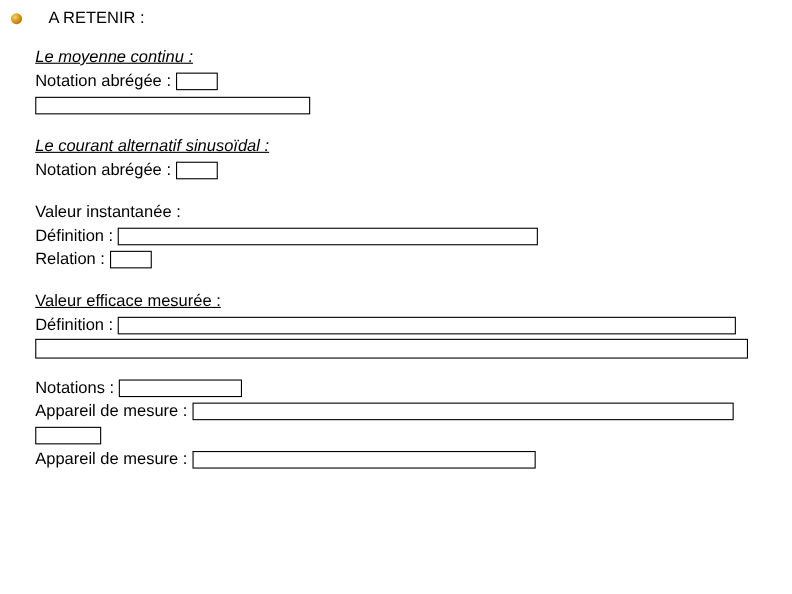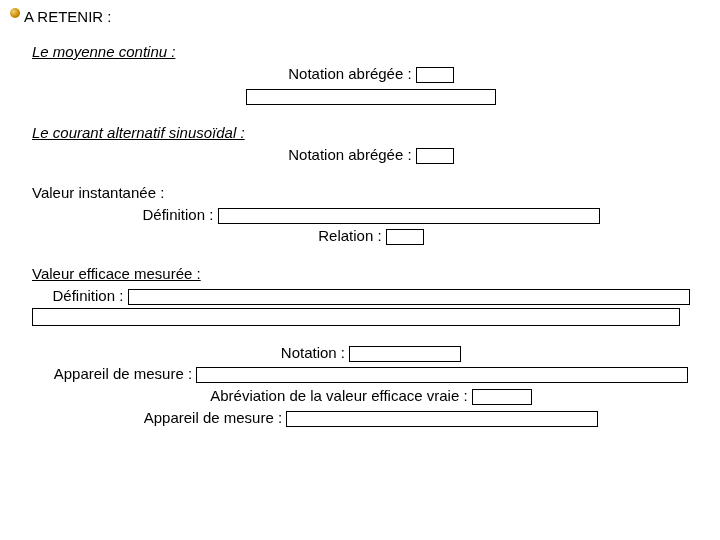--- a/index.html
+++ b/index.html
@@ -7,22 +7,22 @@
     font-size: 15px;
     color: #000;
     margin: 0;
     padding: 8px 10px;
     width: 720px;
     box-sizing: border-box;
     background: #fff;
   }
   .header {
     display: flex;
-    align-items: flex-start;
-    gap: 4px;
+    align-items: center;
+    gap: 24px;
     margin-bottom: 10px;
   }
   .bullet {
     width: 10px;
     height: 10px;
     border-radius: 50%;
     background: radial-gradient(circle at 35% 35%, #f0d070, #cc8800 60%, #884400);
     flex: none;
   }
   .section-title {
@@ -43,21 +43,21 @@
   }
   .blank-full {
     display: block;
     border: 1px solid #000;
     height: 16px;
     background: #fff;
     margin-left: 22px;
     margin-right: 30px;
     margin-top: 1px;
   }
-  .nowrap { white-space: nowrap; text-align: center; }
+  .nowrap { white-space: nowrap; }
 </style>
 </head>
 <body>
 
 <div class="header">
   <span class="bullet"></span>
   <span>A RETENIR :</span>
 </div>
 
 <div class="line section-title">Le moyenne continu :</div>
@@ -86,27 +86,26 @@
 </div>
 
 <div class="line" style="text-decoration:underline;margin-top:16px">Valeur efficace mesurée :</div>
 <div class="line nowrap">
   <span>Définition :</span>
   <span class="blank" style="width:560px"></span>
 </div>
 <div class="blank-full"></div>
 
 <div class="line nowrap" style="margin-top:16px">
-  <span>Notation :</span>
+  <span>Notations :</span>
   <span class="blank" style="width:110px"></span>
 </div>
 <div class="line nowrap">
   <span>Appareil de mesure :</span>
   <span class="blank" style="width:490px"></span>
 </div>
 <div class="line nowrap">
-  <span>Abréviation de la valeur efficace vraie :</span>
   <span class="blank" style="width:58px"></span>
 </div>
 <div class="line nowrap">
   <span>Appareil de mesure :</span>
   <span class="blank" style="width:310px"></span>
 </div>
 
 </body></html>

